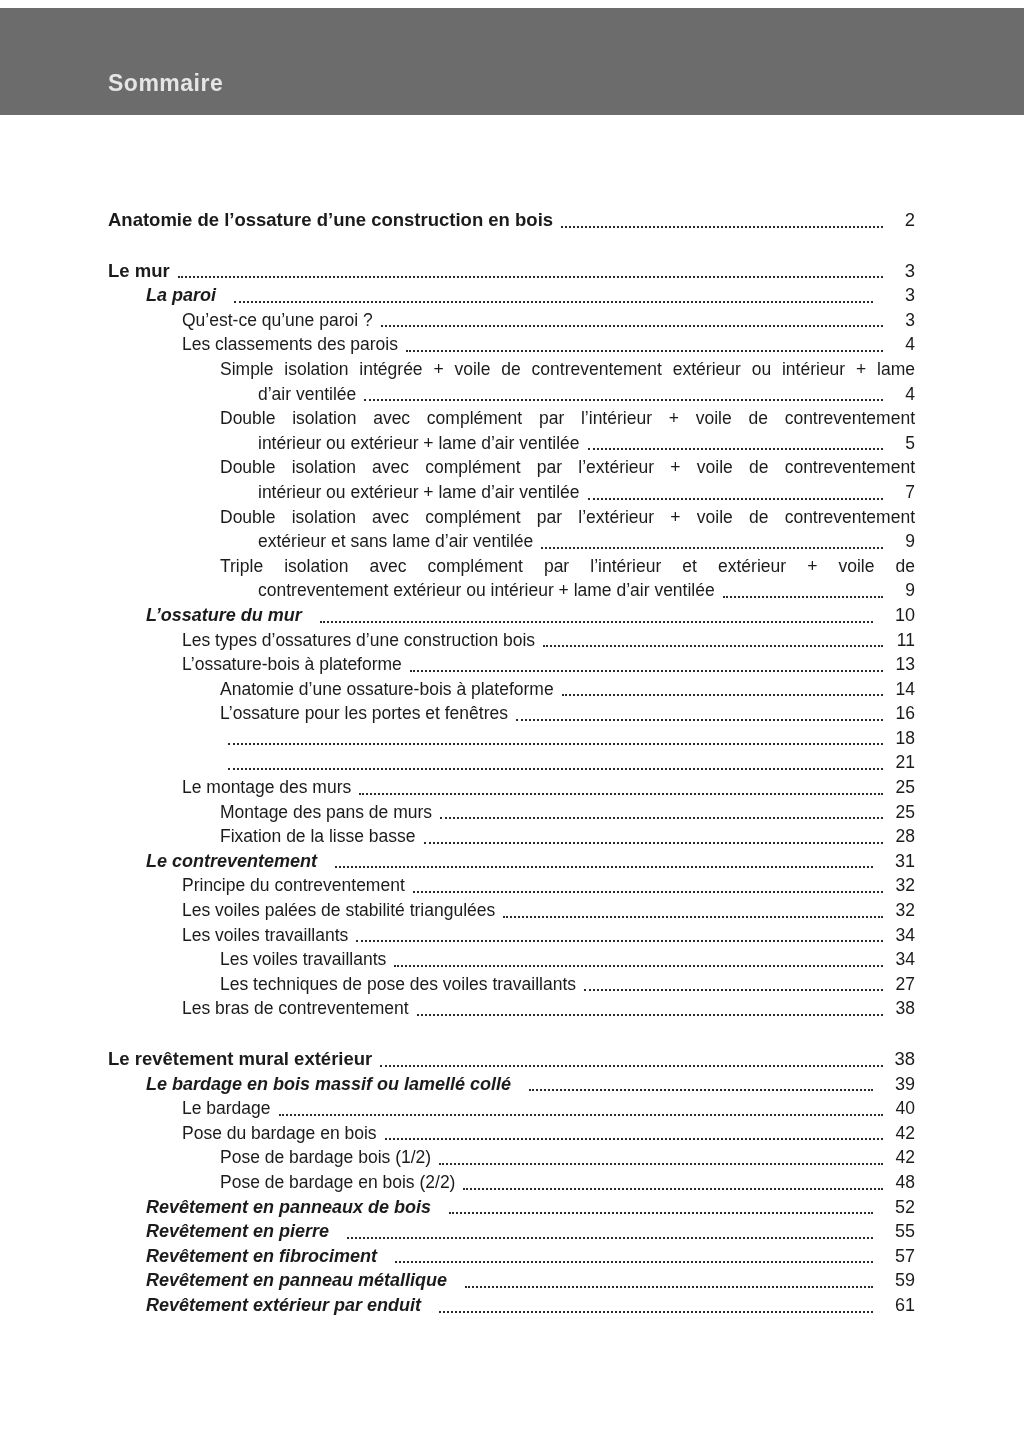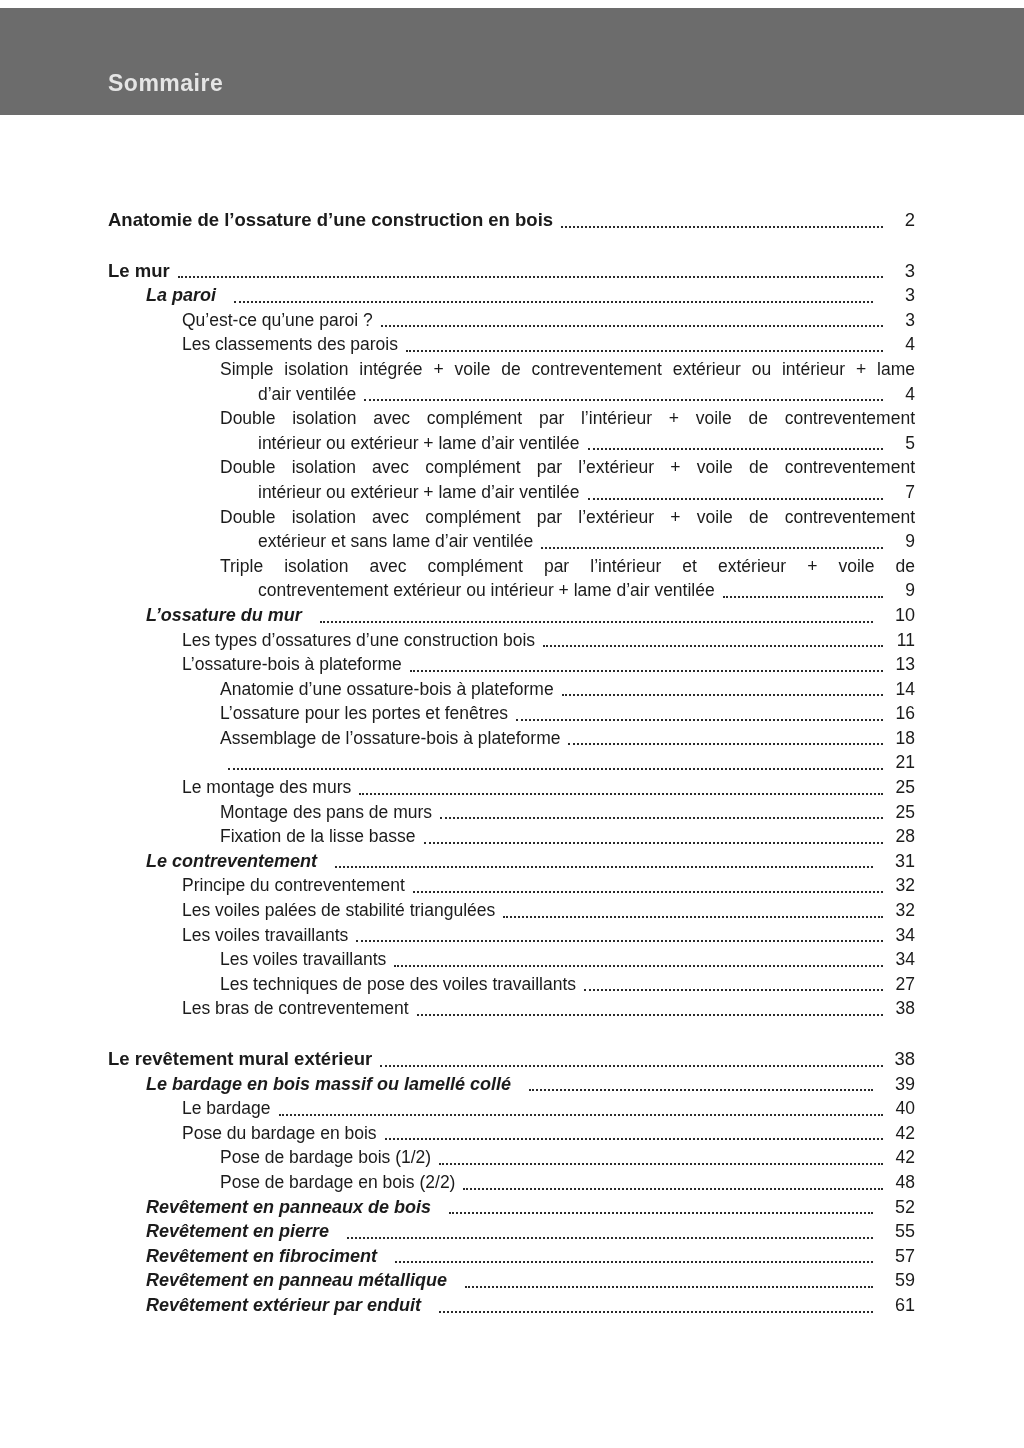--- a/index.html
+++ b/index.html
@@ -155,21 +155,20 @@
       <span class="t">Anatomie d’une ossature-bois à plateforme</span>
       <span class="leader"></span>
       <span class="pg">14</span>
     </div>
     <div class="row ind4 ">
       <span class="t">L’ossature pour les portes et fenêtres</span>
       <span class="leader"></span>
       <span class="pg">16</span>
     </div>
     <div class="row ind4 ">
-      <span class="t">Assemblage de l’ossature-bois à plateforme</span>
       <span class="leader"></span>
       <span class="pg">18</span>
     </div>
     <div class="row ind4 ">
       <span class="leader"></span>
       <span class="pg">21</span>
     </div>
     <div class="row ind3 ">
       <span class="t">Le montage des murs</span>
       <span class="leader"></span>

